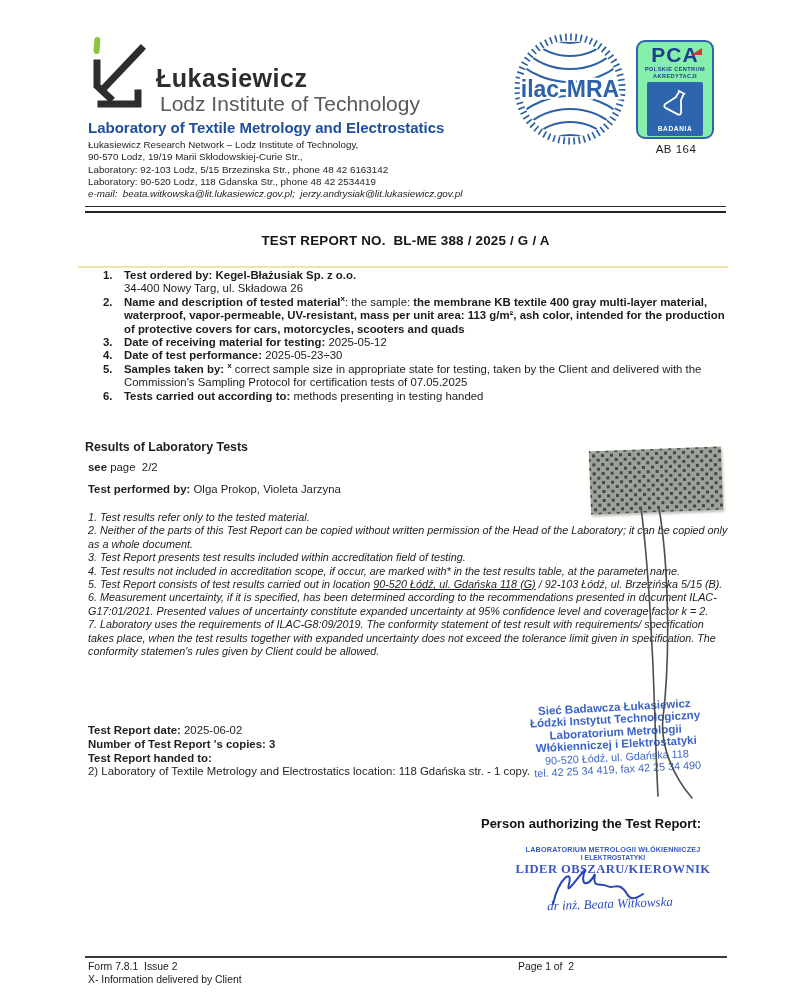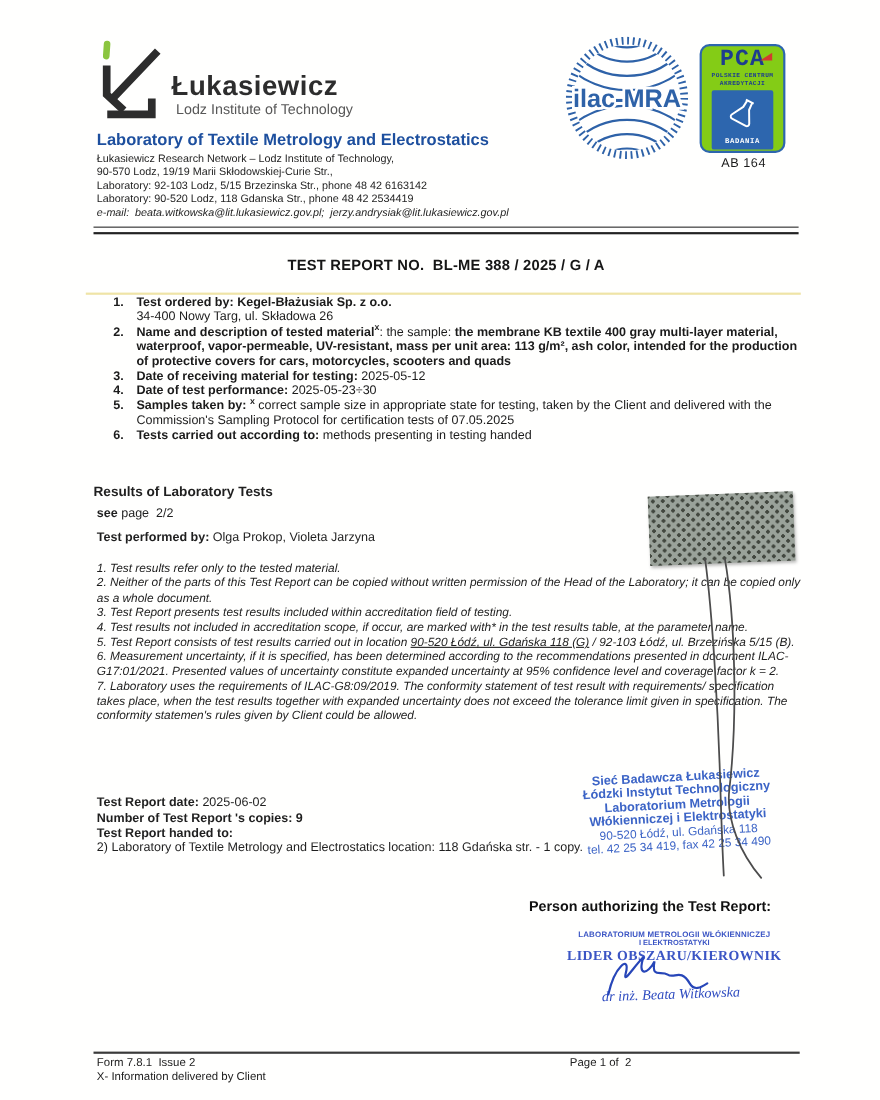--- a/index.html
+++ b/index.html
@@ -3,21 +3,21 @@
 <meta charset="utf-8">
 <style>
   html,body{margin:0;padding:0;}
   body{width:800px;height:1000px;background:#ffffff;font-family:"Liberation Sans",sans-serif;color:#1f1f1f;}
   .page{position:absolute;left:0;top:0;width:800px;height:1000px;background:#fffffe;overflow:hidden;}
   .abs{position:absolute;}
   .pre{white-space:pre-wrap;}
 
   
   .brand{left:156px;top:64px;font-size:25px;font-weight:bold;color:#2d2d2d;letter-spacing:.5px;}
-  .institute{left:160px;top:92px;font-size:13px;color:#585858;}
+  .institute{left:160px;top:92px;font-size:21px;color:#585858;}
   .lab-title{left:88px;top:119px;font-size:15px;font-weight:bold;color:#1d4f9e;}
   .addr{left:88px;top:139px;font-size:9.8px;line-height:12.3px;color:#242424;}
   .addr .em{font-style:italic;}
 
   .hdr-line{left:85px;top:206px;width:641px;height:4px;border-top:1.5px solid #2a2a2a;border-bottom:2px solid #222;}
   .title{left:85px;top:233px;width:641px;text-align:center;font-size:13.4px;font-weight:bold;color:#161616;letter-spacing:.2px;}
   .scanline{left:78px;top:266px;width:650px;height:1.6px;background:#ecdf96;opacity:.85;}
 
   
   .list{left:103px;top:269px;width:624px;font-size:11.4px;line-height:13.4px;color:#1b1b1b;}
@@ -62,21 +62,21 @@
     font-size:13px;color:#2f4cc0;transform:rotate(-2deg);z-index:5;}
 
   .ftr-line{left:85px;top:956px;width:642px;height:2.4px;background:#3a3a3a;}
   .ftr{font-size:10.4px;color:#222;}
   .f-form{left:88px;top:961px;}
   .f-page{left:518px;top:961px;}
   .f-note{left:88px;top:974px;}
 
   
   .pca{left:636px;top:40px;width:80px;z-index:3;}
-  .pca .box{width:74px;height:95px;border:2.5px solid #2d66ae;border-radius:9px;background:#84cc16;text-align:center;position:relative;font-family:Liberation Mono, monospace;}
+  .pca .box{width:74px;height:95px;border:2.5px solid #2d66ae;border-radius:9px;background:#86efac;text-align:center;position:relative;}
   .pca .acr{font-size:21px;font-weight:bold;color:#1d3d8f;letter-spacing:1px;line-height:22px;margin-top:2px;position:relative;}
   .pca .wedge{position:absolute;right:10px;top:6px;width:0;height:0;border-left:11px solid transparent;border-bottom:7px solid #d33b2f;}
   .pca .nm{font-size:5.6px;font-weight:bold;color:#1d3d8f;letter-spacing:.4px;line-height:6.5px;}
   .pca .bluebox{margin:3px auto 0;width:56px;height:54px;background:#2d66ae;border-radius:2px;color:#fff;position:relative;}
   .pca .badge{position:absolute;left:0;right:0;bottom:4px;font-size:6.6px;font-weight:bold;letter-spacing:.6px;}
   .pca .cert{text-align:center;font-size:11.5px;color:#1c1c1c;margin-top:4px;letter-spacing:.5px;}
 
   .ilac{left:514px;top:33px;width:112px;height:112px;z-index:3;}
 </style>
 </head>
@@ -215,21 +215,21 @@
     <div>Sieć Badawcza Łukasiewicz</div>
     <div>Łódzki Instytut Technologiczny</div>
     <div class="b7">Laboratorium Metrologii</div>
     <div class="b7">Włókienniczej i Elektrostatyki</div>
     <div class="sm">90-520 Łódź, ul. Gdańska 118</div>
     <div class="sm">tel. 42 25 34 419, fax 42 25 34 490</div>
   </div>
 
   <div class="abs rinfo">
     <div><b>Test Report date:</b><span> 2025-06-02</span></div>
-    <div><b>Number of Test Report 's copies: 9</b></div>
+    <div><b>Number of Test Report 's copies: 3</b></div>
     <div><b>Test Report handed to:</b></div>
     <div>2) Laboratory of Textile Metrology and Electrostatics location: 118 Gdańska str. - 1 copy.</div>
   </div>
 
   <div class="abs auth">Person authorizing the Test Report:</div>
 
   <div class="abs stamp2">
     <div class="l1">LABORATORIUM METROLOGII WŁÓKIENNICZEJ</div>
     <div class="l2">I ELEKTROSTATYKI</div>
     <div class="l3">LIDER OBSZARU/KIEROWNIK</div>

